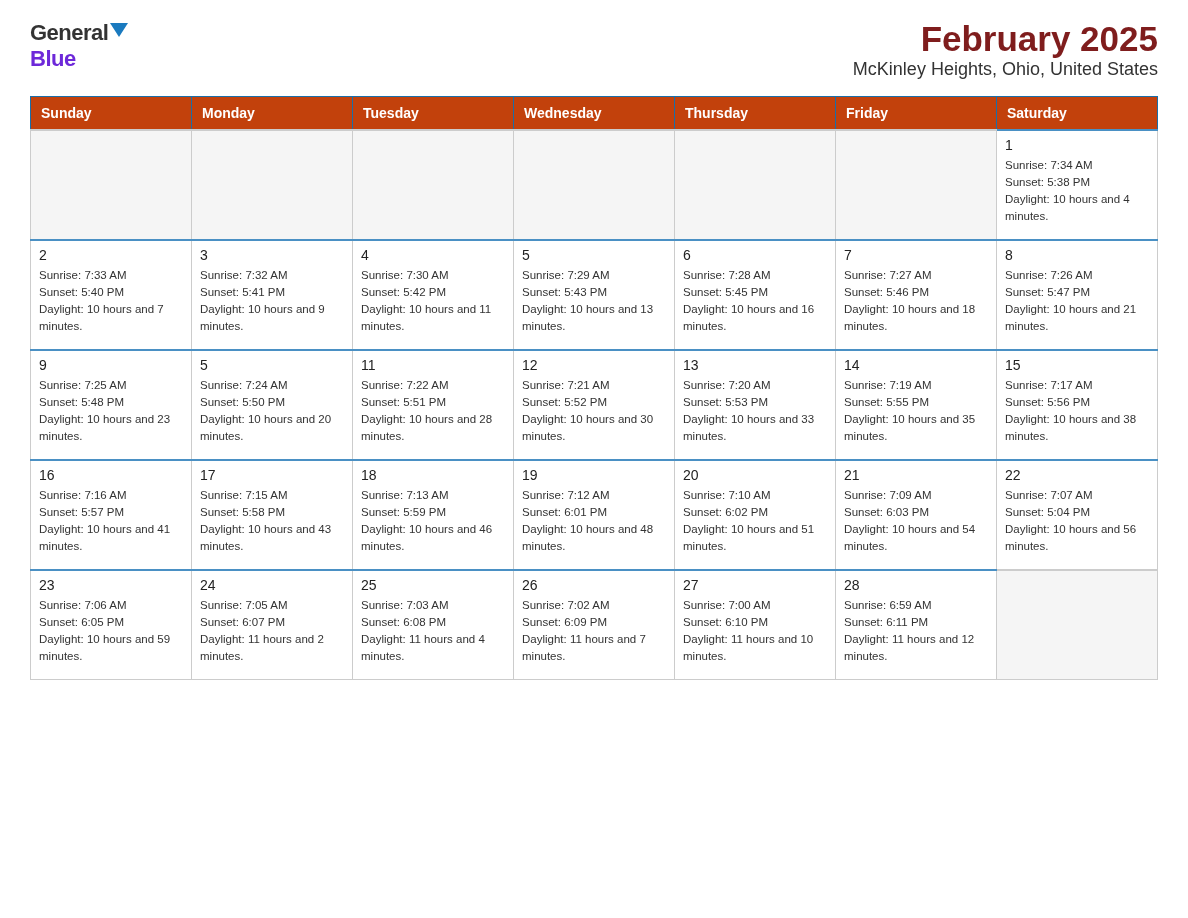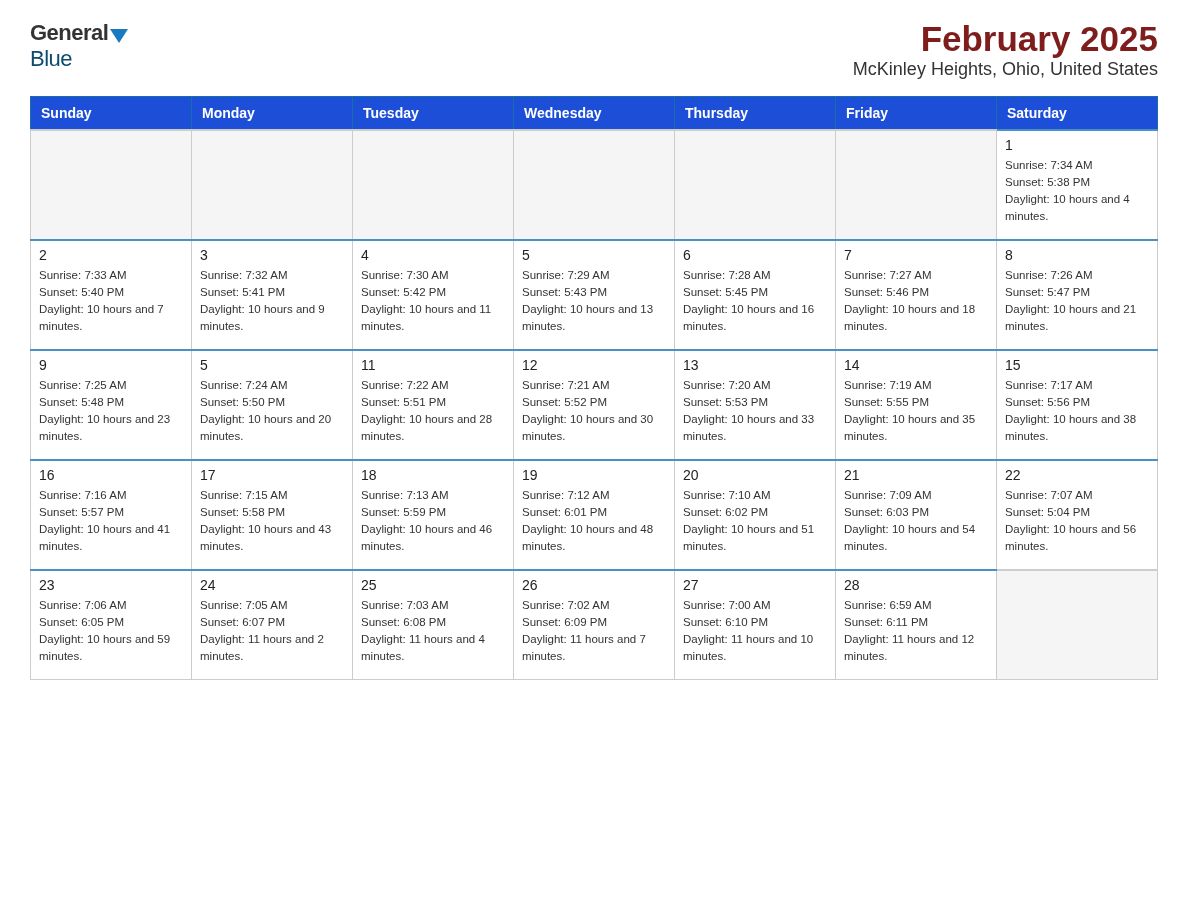--- a/index.html
+++ b/index.html
@@ -21,22 +21,22 @@
       align-items: flex-start;
     }
     .logo-general {
       font-size: 22px;
       font-weight: bold;
       color: #333;
       letter-spacing: -0.5px;
     }
     .logo-blue {
       font-size: 22px;
-      font-weight: normal;
-      color: #0c4a6e;
+      font-weight: bold;
+      color: #6d28d9;
       letter-spacing: -0.5px;
     }
     .logo-icon {
       display: inline-block;
       width: 0;
       height: 0;
       border-left: 9px solid transparent;
       border-right: 9px solid transparent;
       border-top: 14px solid #1a7abf;
       margin-left: 2px;
@@ -57,21 +57,21 @@
       font-size: 18px;
       font-weight: normal;
       color: #333;
     }
     .calendar {
       width: 100%;
       border-collapse: collapse;
       table-layout: fixed;
     }
     .calendar thead th {
-      background-color: #1d4ed8;
+      background-color: #c2410c;
       color: #fff;
       font-size: 14px;
       font-weight: bold;
       padding: 8px 10px;
       text-align: left;
       border: 1px solid #1a6ea8;
     }
     .calendar tbody td {
       vertical-align: top;
       border: 1px solid #ccc;
@@ -95,21 +95,21 @@
       font-size: 11.5px;
       color: #333;
       line-height: 1.5;
     }
   </style>
 </head>
 <body>
 
 <div class="header">
   <div class="logo">
-    <div style="display:flex; align-items:flex-end;">
+    <div style="display:flex; align-items:center;">
       <span class="logo-general">General</span>
       <span class="logo-icon"></span>
     </div>
     <span class="logo-blue">Blue</span>
   </div>
   <div class="title-block">
     <h1>February 2025</h1>
     <h2>McKinley Heights, Ohio, United States</h2>
   </div>
 </div>

